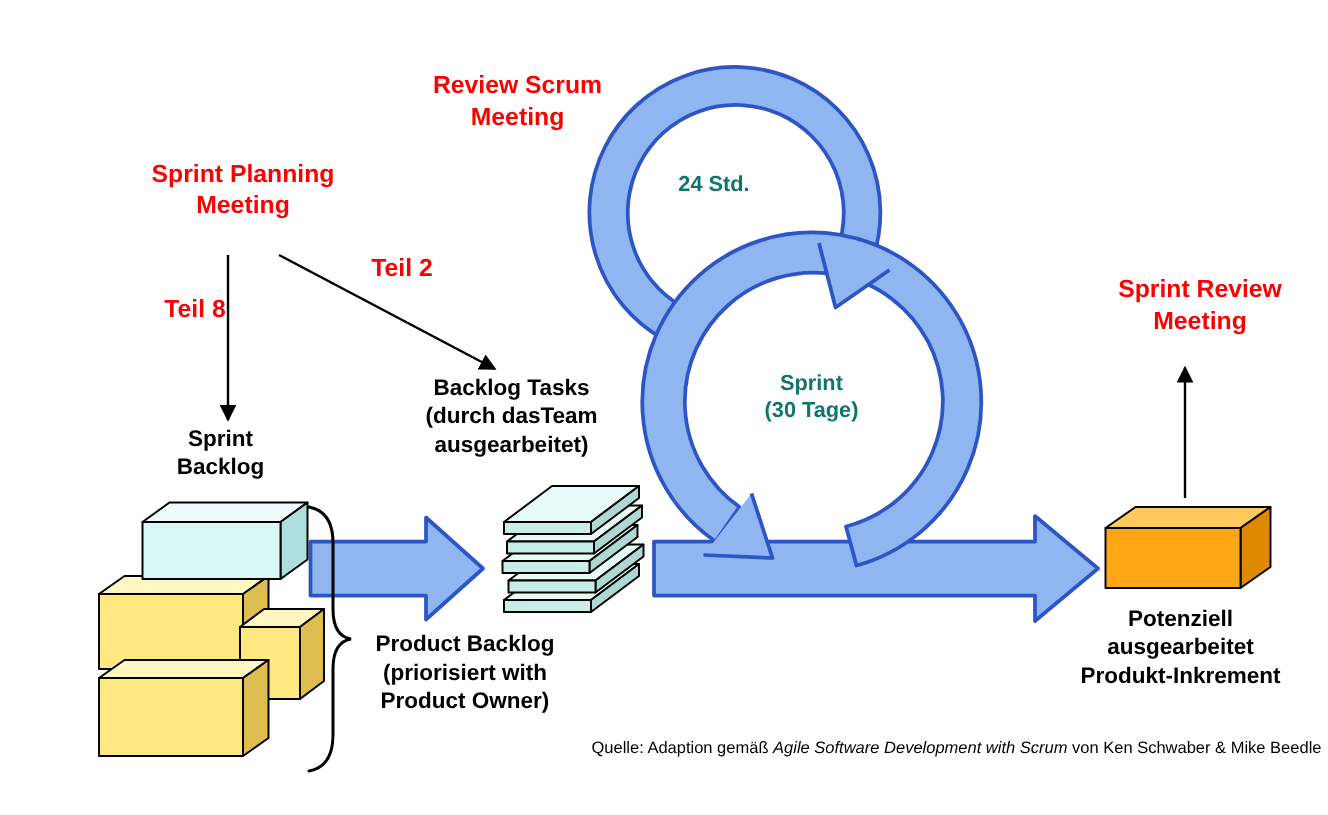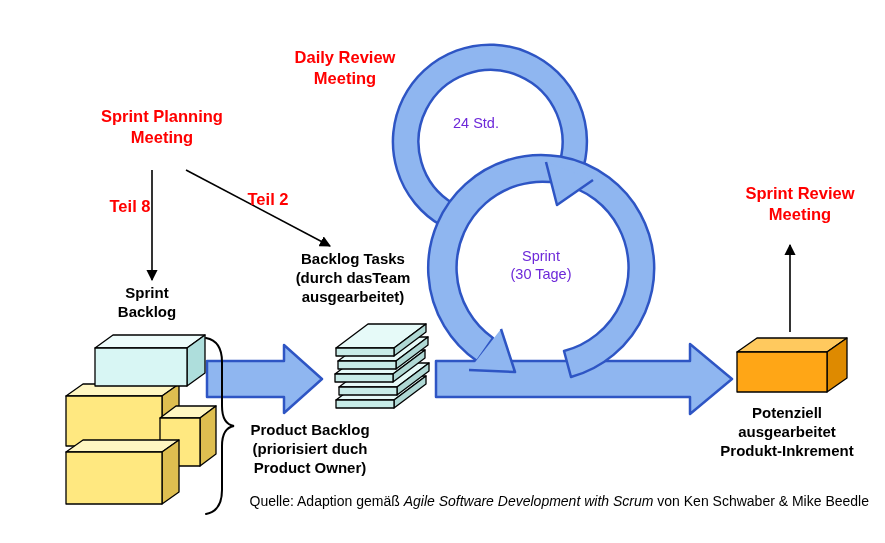--- a/index.html
+++ b/index.html
@@ -18,22 +18,22 @@
   .sh-side{fill:var(--sheet-side);}
   .inc-front{fill:var(--increment-front);}
   .inc-top{fill:var(--increment-top);}
   .inc-side{fill:var(--increment-side);}
   .outlined{stroke:#000;stroke-width:1.3;stroke-linejoin:round;}
   .brace{fill:none;stroke:#000;stroke-width:2;stroke-linecap:round;}
   .blkline{stroke:#000;stroke-width:1.6;}
   .lbl{position:absolute;text-align:center;white-space:pre-line;line-height:1.25;}
   .red{color:var(--red);font-weight:bold;font-size:16.5px;}
   .bold-blk{color:#000;font-weight:bold;font-size:15px;}
-  .norm-blk{color:#6d28d9;font-weight:normal;font-size:14.5px;}
-  .src{position:absolute;right:16px;top:493px;font-size:14px;color:#000;white-space:nowrap;margin-left:35px;}
+  .norm-blk{color:#0f766e;font-weight:bold;font-size:14.5px;}
+  .src{position:absolute;right:4px;top:493px;font-size:11px;color:#000;white-space:nowrap;margin-left:35px;}
   .src .it{font-style:italic;}
 </style>
 </head>
 <body>
 
 <div class="stage">
 
   <svg width="885" height="543" viewBox="0 0 885 543">
     <defs>
       <marker id="ah" viewBox="0 0 10 10" refX="9" refY="5" markerWidth="7" markerHeight="7" orient="auto">
@@ -109,47 +109,47 @@
       <polygon class="inc-front outlined" points="737,352 827,352 827,392 737,392"></polygon>
     </g>
 
     <path class="brace" d="M 206 338 Q 222 341 222 362 L 222 406 Q 222 424 234 426 Q 222 428 222 446 L 222 490 Q 222 511 206 514"></path>
 
     <line class="blkline" x1="152" y1="170" x2="152" y2="280" marker-end="url(#ah)"></line>
     <line class="blkline" x1="186" y1="170" x2="330" y2="246" marker-end="url(#ah)"></line>
     <line class="blkline" x1="790" y1="332" x2="790" y2="245" marker-end="url(#ah)"></line>
   </svg>
 
-  <div class="lbl red" style="left:270px;top:47px;width:150px">Daily Review
+  <div class="lbl red" style="left:270px;top:47px;width:150px">Review Scrum
 Meeting</div>
 
   <div class="lbl norm-blk" style="left:426px;top:114px;width:100px">24 Std.</div>
 
   <div class="lbl red" style="left:82px;top:106px;width:160px">Sprint Planning
 Meeting</div>
 
   <div class="lbl red" style="left:100px;top:196px;width:60px">Teil 8</div>
 
-  <div class="lbl red" style="left:238px;top:189px;width:60px">Teil 2</div>
+  <div class="lbl red" style="left:238px;top:169px;width:60px">Teil 2</div>
 
   <div class="lbl bold-blk" style="left:87px;top:284px;width:120px">Sprint
 Backlog</div>
 
-  <div class="lbl bold-blk" style="left:261px;top:250px;width:184px">Backlog Tasks
+  <div class="lbl bold-blk" style="left:249px;top:250px;width:184px">Backlog Tasks
 (durch dasTeam
 ausgearbeitet)</div>
 
   <div class="lbl norm-blk" style="left:481px;top:247px;width:120px">Sprint
 (30 Tage)</div>
 
   <div class="lbl red" style="left:712px;top:183px;width:176px">Sprint Review
 Meeting</div>
 
   <div class="lbl bold-blk" style="left:225px;top:421px;width:170px">Product Backlog
-(priorisiert duch
+(priorisiert with
 Product Owner)</div>
 
   <div class="lbl bold-blk" style="left:692px;top:404px;width:190px">Potenziell
 ausgearbeitet
 Produkt-Inkrement</div>
 
   <div class="src"><span>Quelle: Adaption gemäß </span><span class="it">Agile Software Development with Scrum</span><span> von Ken Schwaber &amp; Mike Beedle</span></div>
 
 </div>
 

